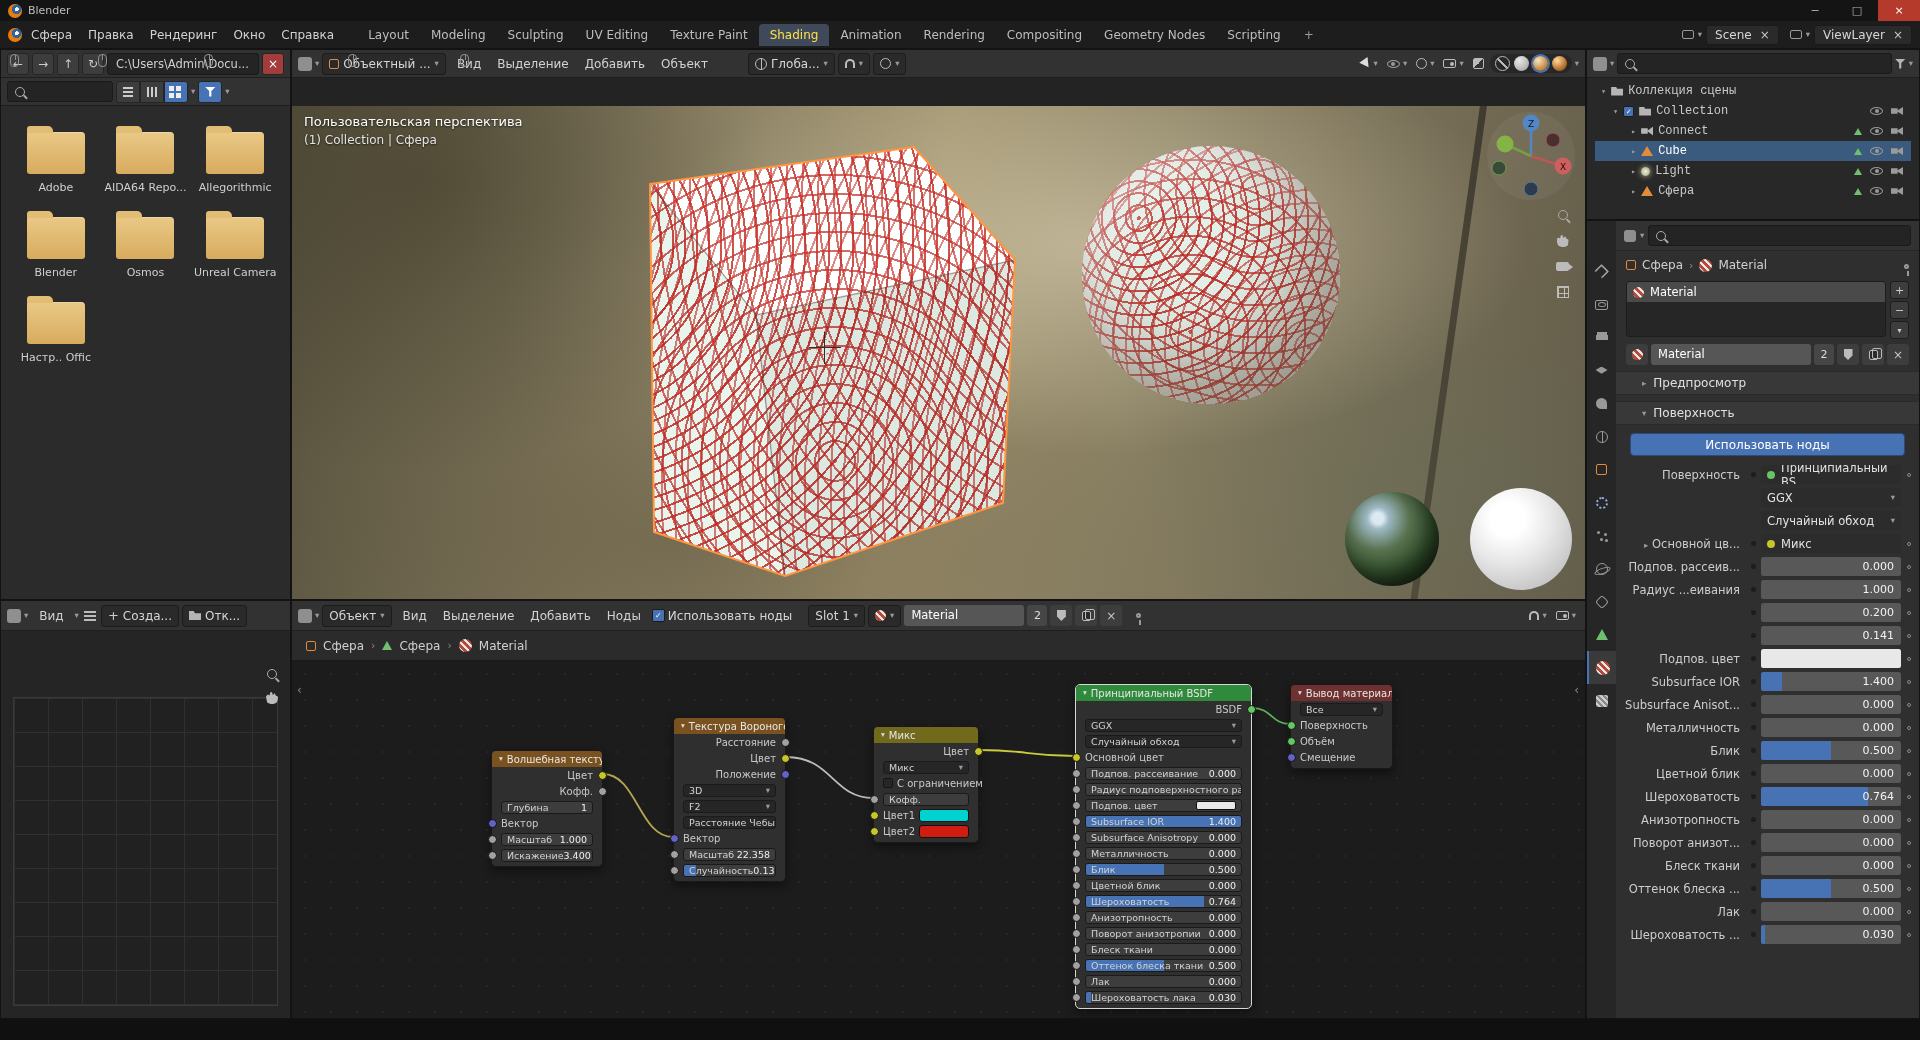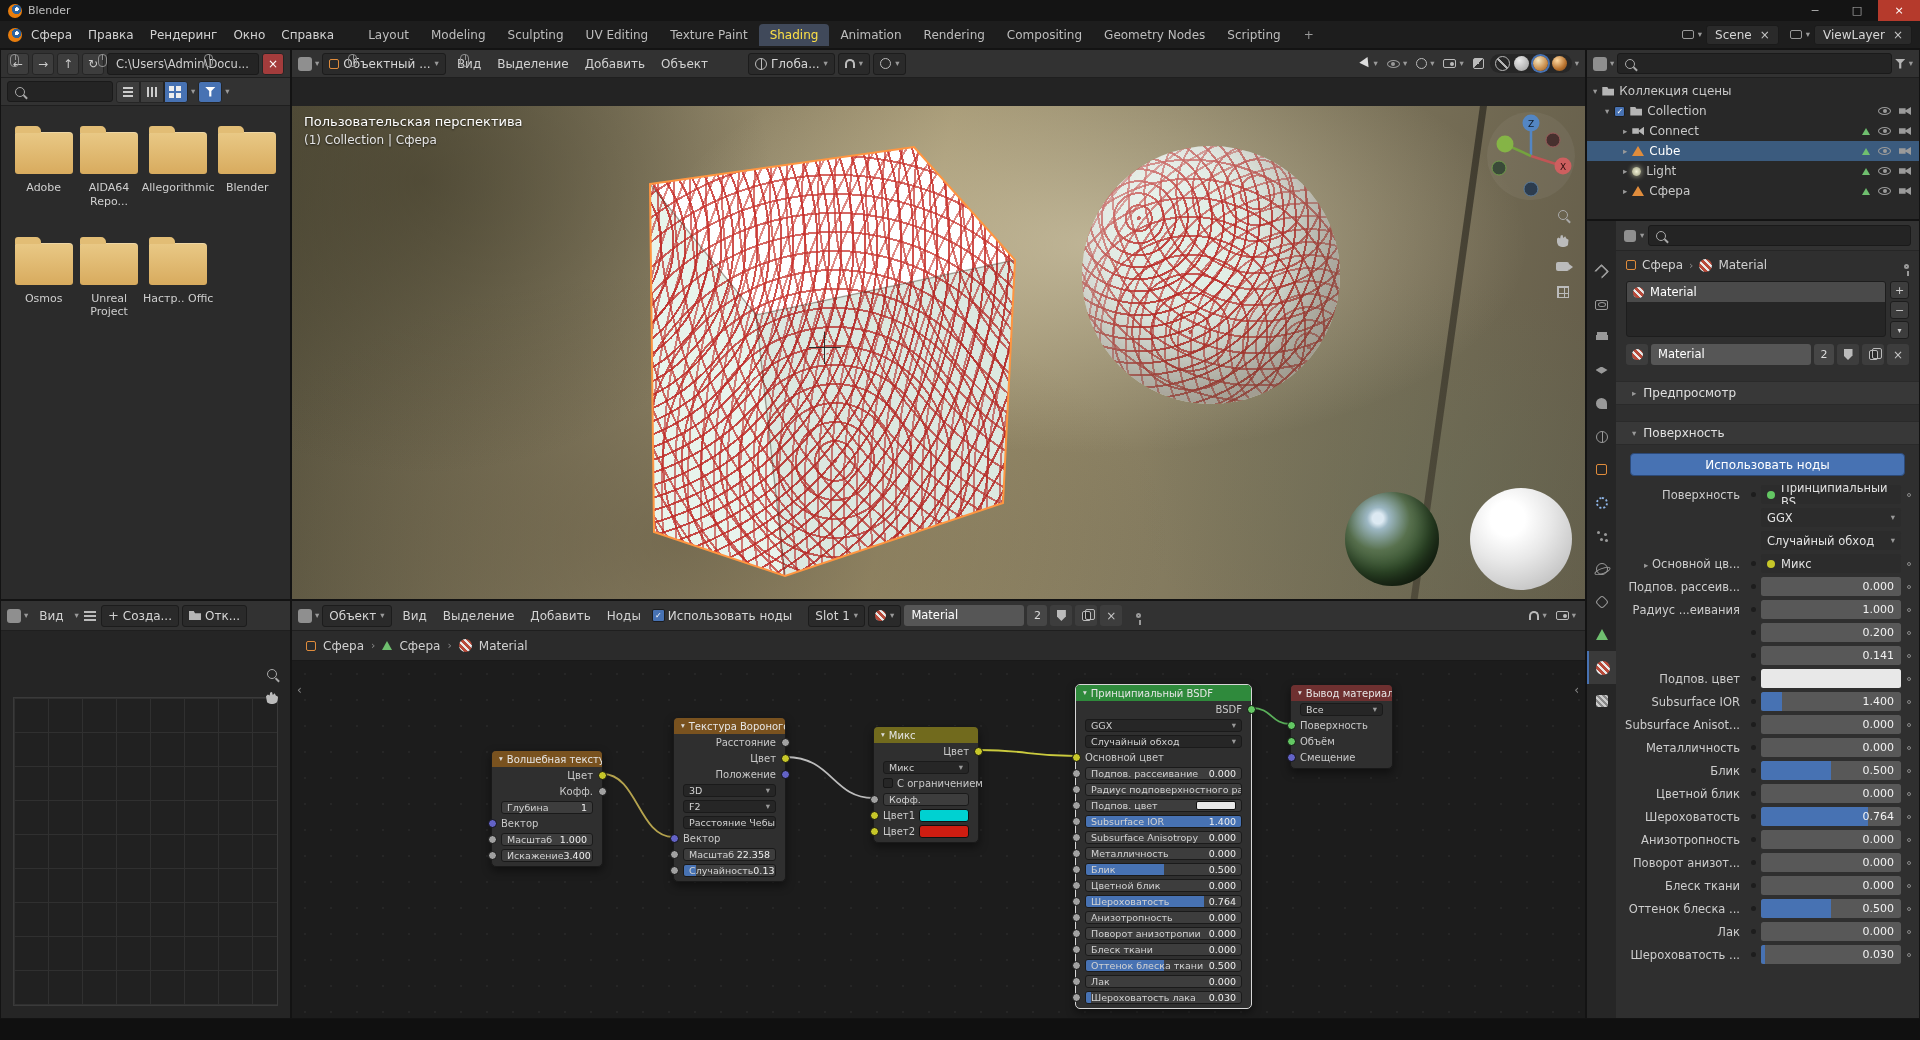--- a/index.html
+++ b/index.html
@@ -83,21 +83,21 @@
 .pathfield{flex:1;height:22px;background:#242424;border:1px solid #1a1a1a;border-radius:3px;padding:0 8px;line-height:20px;font-size:11.5px;color:#cfcfcf;overflow:hidden;white-space:nowrap;}
 .viewmode{display:inline-flex;}
 .vm{width:24px;height:22px;background:#3d3d3d;border:1px solid #252525;display:inline-flex;align-items:center;justify-content:center;}
 .viewmode .vm:first-child{border-radius:3px 0 0 3px;}
 .viewmode .vm:last-child{border-radius:0 3px 3px 0;}
 .vm.active{background:#4772b3;}
 .vm.blue{background:#4772b3;border-radius:3px;}
 .vml{width:10px;height:10px;background:linear-gradient(#ccc 2px,transparent 2px);background-size:100% 4px;display:inline-block;}
 .vml.h{transform:rotate(90deg);}
 .vmg{width:5px;height:5px;background:#eee;box-shadow:7px 0 #eee,0 7px #eee,7px 7px #eee;display:inline-block;margin:-6px 6px 0 -4px;}
-.fb-grid{padding:26px 10px;display:grid;grid-template-columns:repeat(4,1fr);row-gap:34px;}
+.fb-grid{padding:26px 10px;display:grid;grid-template-columns:repeat(3,1fr);row-gap:22px;}
 .fb-item{text-align:center;font-size:11px;color:#cfcfcf;line-height:1.25;}
 .folder{width:58px;height:42px;margin:0 auto 7px;background:linear-gradient(#e9c986,#d8ab5e);border-radius:2px 4px 3px 3px;position:relative;box-shadow:inset 0 1px 0 rgba(255,255,255,.25);}
 .folder::before{content:"";position:absolute;top:-6px;left:0;width:26px;height:7px;background:#e2bd75;border-radius:3px 5px 0 0;}
 
 #viewport{left:291px;top:49px;width:1295px;height:551px;background:#232323;}
 .toolrow{background:#2c2c2c;}
 .tool-ic{width:25px;height:22px;display:inline-flex;align-items:center;justify-content:center;border-radius:3px;}
 .tool-ic.active{background:#4772b3;}
 .tsq{width:10px;height:10px;border:1.5px dashed #ccc;display:inline-block;}
 .hgrp{display:inline-flex;align-items:center;gap:3px;padding:0 3px;}
@@ -130,21 +130,21 @@
 #cursor3d::before{content:"";position:absolute;left:50%;top:-8px;width:1px;height:32px;margin-left:-0.5px;background:#2e2e2e;}
 #cursor3d::after{content:"";position:absolute;top:50%;left:-8px;height:1px;width:32px;margin-top:-0.5px;background:#2e2e2e;}
 .vp-text{position:absolute;left:12px;top:8px;color:#fff;font-size:13px;text-shadow:0 1px 2px rgba(0,0,0,.7);}
 .vp-text .sub{font-size:12px;color:#e4e4e4;margin-top:4px;}
 .gizmo{position:absolute;right:8px;top:4px;}
 .vp-nav{position:absolute;right:16px;top:104px;display:flex;flex-direction:column;gap:15px;align-items:center;}
 #ball-hdri{position:absolute;left:1053px;top:386px;width:94px;height:94px;border-radius:50%;background:radial-gradient(circle at 35% 28%,#dce9f2 0 6%,#9db8c4 12%,#59724f 35%,#33502c 60%,#1c2c17 85%,#0f1a0c);box-shadow:inset -8px -10px 20px rgba(0,0,0,.5);}
 #ball-white{position:absolute;left:1178px;top:382px;width:102px;height:102px;border-radius:50%;background:radial-gradient(circle at 37% 30%,#fff 0 18%,#e8e8e8 45%,#c9c9c9 75%,#adadad);}
 
 #outliner{left:1586px;top:49px;width:334px;height:171px;background:#282828;}
-.ol-body{padding:3px 0;}
+.ol-body{padding:3px 8px;font-family:Liberation Mono, monospace;}
 .ol-row{display:flex;align-items:center;height:20px;padding:0 6px;gap:5px;font-size:12px;color:#c9c9c9;}
 .ol-row.child{padding-left:36px;}
 .ol-row.selected{background:#3b5b7e;color:#fff;}
 .ol-icons{margin-left:auto;display:flex;gap:8px;align-items:center;padding-right:2px;}
 .ol-ic{display:inline-block;flex:none;}
 .ol-ic[data-icon="mesh"]{width:0;height:0;border-left:6px solid transparent;border-right:6px solid transparent;border-bottom:10px solid #e08c3c;}
 .ol-ic[data-icon="camera"]{width:12px;height:9px;background:#b5b5b5;clip-path:polygon(0 20%,55% 20%,55% 45%,100% 0,100% 100%,55% 55%,55% 80%,0 80%);}
 .ol-ic[data-icon="light"]{width:9px;height:9px;border-radius:50%;background:radial-gradient(#f2f2d8,#9a9a7a);box-shadow:0 0 5px 1px rgba(255,255,210,.45);}
 .ol-data{width:0;height:0;border-left:4px solid transparent;border-right:4px solid transparent;border-bottom:7px solid #6fbf6f;display:inline-block;}
 
@@ -177,21 +177,21 @@
 .slotrow{display:flex;align-items:center;gap:6px;height:20px;padding:0 6px;background:#4a4a4a;color:#fff;font-size:11.5px;}
 .slotbtns{display:flex;flex-direction:column;gap:2px;}
 .sbt{width:19px;height:18px;background:#3d3d3d;border:1px solid #1d1d1d;border-radius:3px;display:flex;align-items:center;justify-content:center;color:#ccc;font-size:11px;}
 .sbt-plus::after{content:"+";}
 .sbt-minus::after{content:"−";}
 .sbt-caret::after{content:"▾";font-size:8px;}
 .datablock{display:flex;align-items:center;gap:3px;margin:5px 10px;}
 .dfield{flex:1;height:21px;background:#565656;border-radius:3px;padding:0 7px;line-height:21px;color:#fff;font-size:11.5px;}
 .dcount{height:21px;min-width:20px;background:#464646;border-radius:3px;display:flex;align-items:center;justify-content:center;font-size:11px;color:#ddd;}
 .dico{width:22px;height:21px;background:#3d3d3d;border-radius:3px;display:flex;align-items:center;justify-content:center;}
-.psection{display:flex;align-items:center;gap:7px;height:24px;padding:0 16px;background:#383838;border-top:1px solid #2a2a2a;border-bottom:1px solid #2a2a2a;margin-top:16px;font-size:12px;color:#e0e0e0;}
+.psection{display:flex;align-items:center;gap:7px;height:24px;padding:0 26px;background:#383838;border-top:1px solid #2a2a2a;border-bottom:1px solid #2a2a2a;margin-top:6px;font-size:12px;color:#e0e0e0;}
 .usenodes{margin:8px 14px;height:23px;background:#4772b3;border:1px solid #2d4a78;border-radius:4px;color:#fff;display:flex;align-items:center;justify-content:center;font-size:12px;}
 .prow{display:flex;align-items:center;height:21px;margin:2px 8px 2px 0;}
 .plabel{width:130px;text-align:right;padding-right:6px;font-size:11.5px;color:#cdcdcd;white-space:nowrap;overflow:hidden;flex:none;}
 .pdot{width:5px;height:5px;border-radius:50%;background:#1d1d1d;margin:0 5px;flex:none;}
 .pfield{flex:1;position:relative;height:19px;background:#585858;border-radius:2.5px;overflow:hidden;display:flex;align-items:center;}
 .pfield.menu{background:#2c2c2c;padding:0 6px;gap:6px;font-size:11.5px;color:#e2e2e2;}
 .pfill{position:absolute;left:0;top:0;bottom:0;background:#4772b3;}
 .pswatch{position:absolute;inset:0;}
 .pval{position:absolute;right:7px;font-size:11px;color:#f2f2f2;z-index:1;}
 .prdot{width:4px;height:4px;border-radius:50%;border:1px solid #888;margin-left:6px;flex:none;}
@@ -338,21 +338,21 @@
       <div class="fb-item">
         <div class="folder"></div>
         <div>Blender</div>
       </div>
       <div class="fb-item">
         <div class="folder"></div>
         <div>Osmos</div>
       </div>
       <div class="fb-item">
         <div class="folder"></div>
-        <div>Unreal Project</div>
+        <div>Unreal Camera</div>
       </div>
       <div class="fb-item">
         <div class="folder"></div>
         <div>Настр.. Offic</div>
       </div>
     </div>
 </div>
 
 <div id="viewport" class="region">
   <div class="ehdr">

